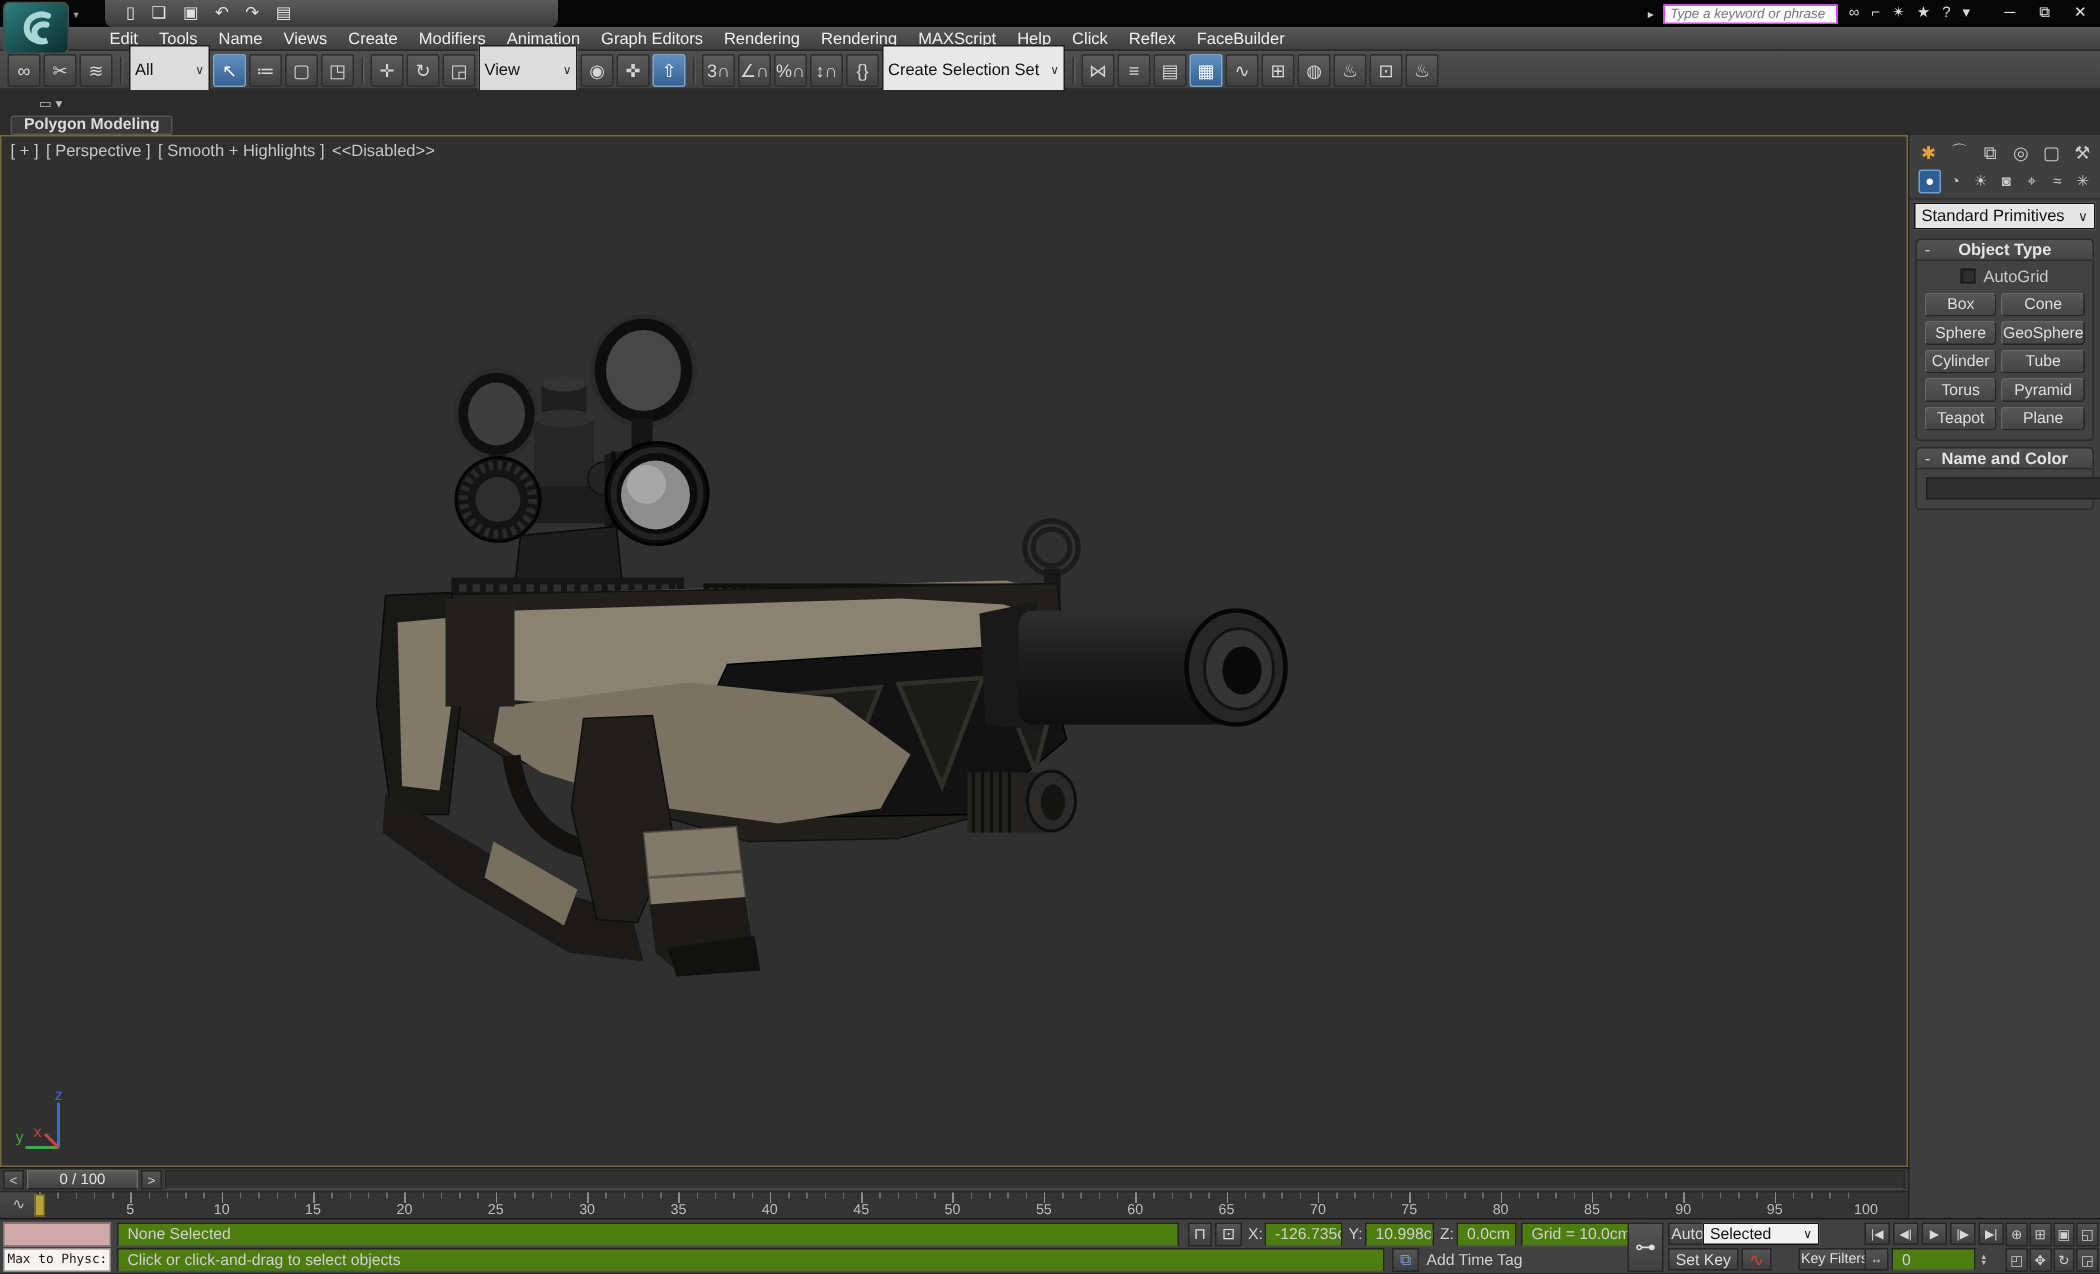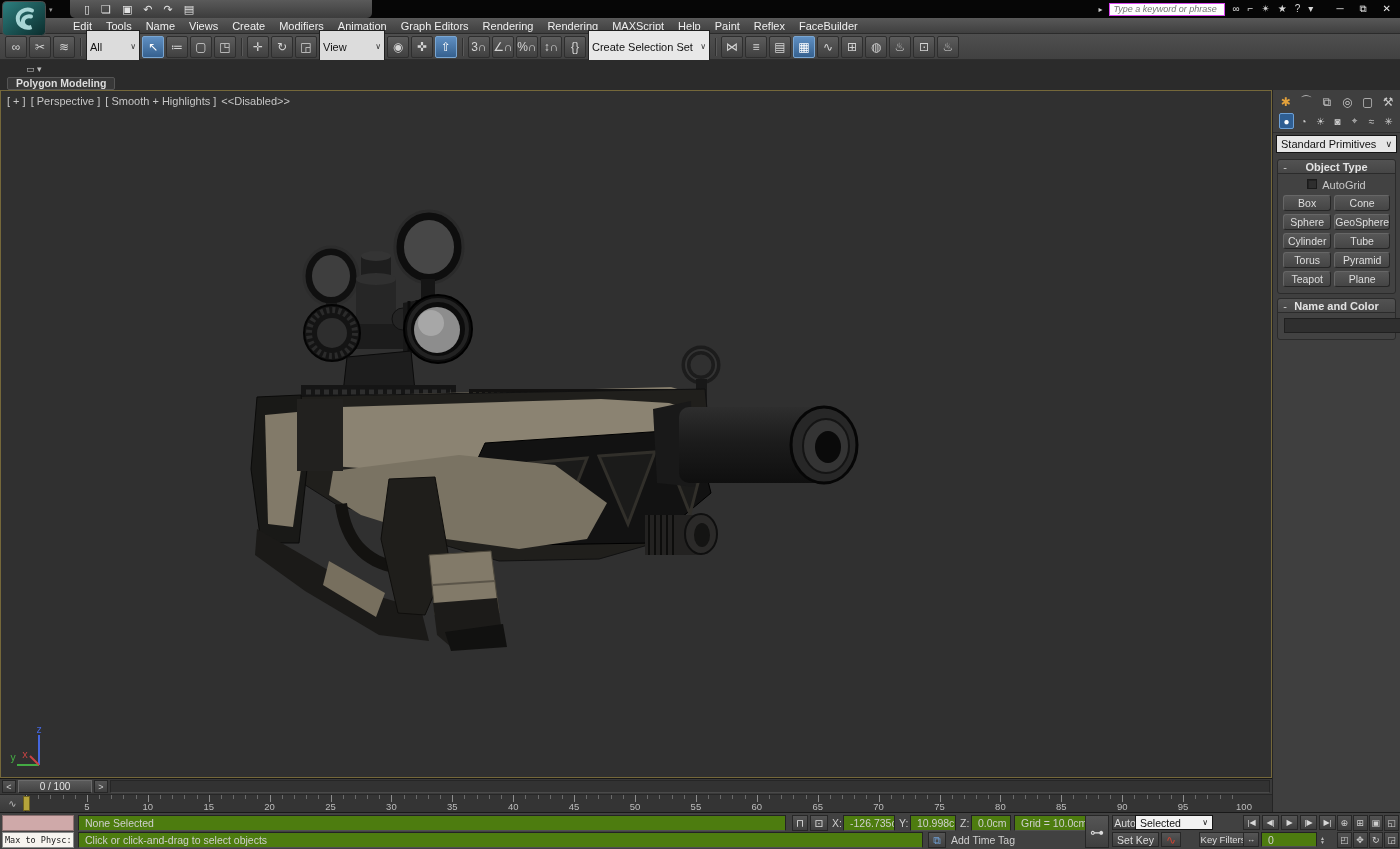--- a/index.html
+++ b/index.html
@@ -182,21 +182,21 @@
       <span class="menu-item">Name</span>
       <span class="menu-item">Views</span>
       <span class="menu-item">Create</span>
       <span class="menu-item">Modifiers</span>
       <span class="menu-item">Animation</span>
       <span class="menu-item">Graph Editors</span>
       <span class="menu-item">Rendering</span>
       <span class="menu-item">Rendering</span>
       <span class="menu-item">MAXScript</span>
       <span class="menu-item">Help</span>
-      <span class="menu-item">Paint</span>
+      <span class="menu-item">Click</span>
       <span class="menu-item">Reflex</span>
       <span class="menu-item">FaceBuilder</span>
     </div>
 
   <div class="toolbar">
     <span class="tgroup">
         <span class="tbtn">
           <span>∞</span>
         </span>
         <span class="tbtn">

